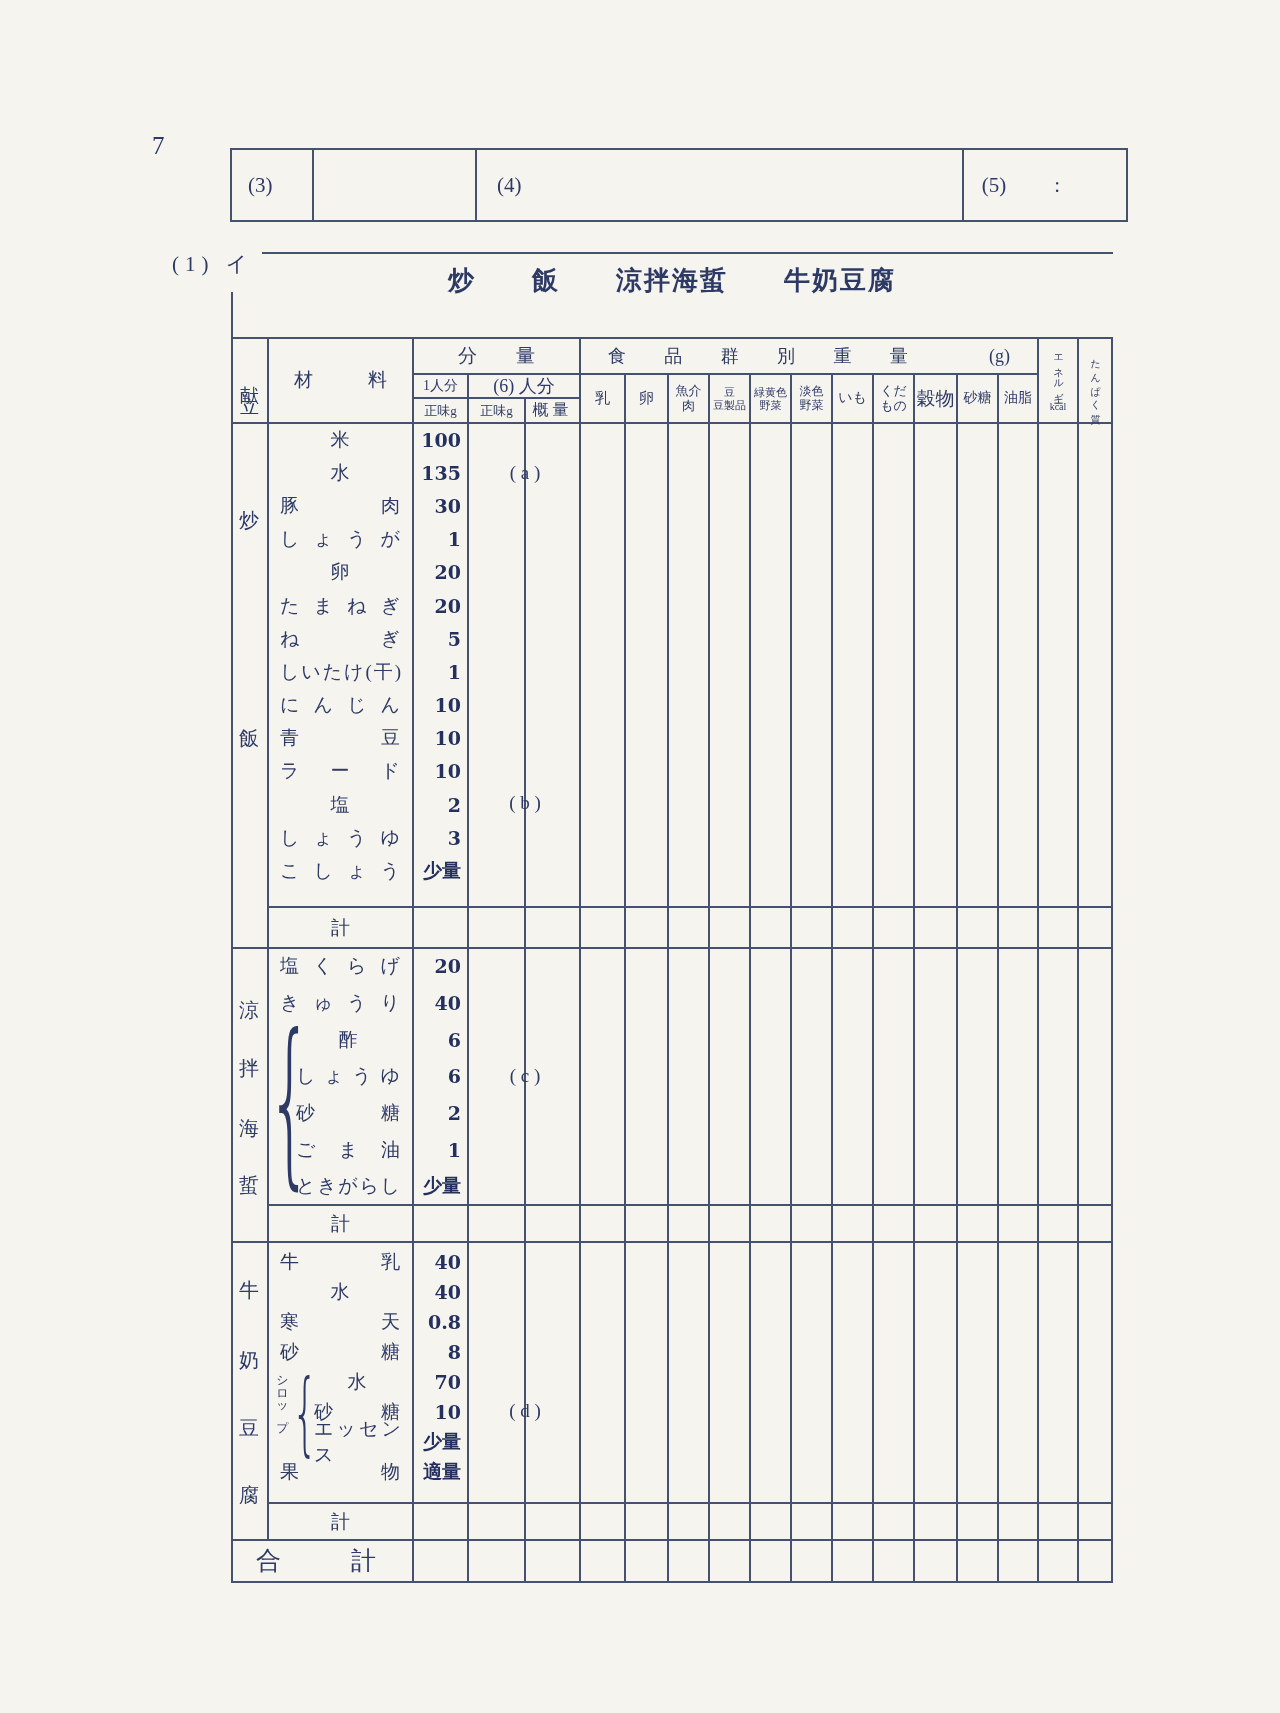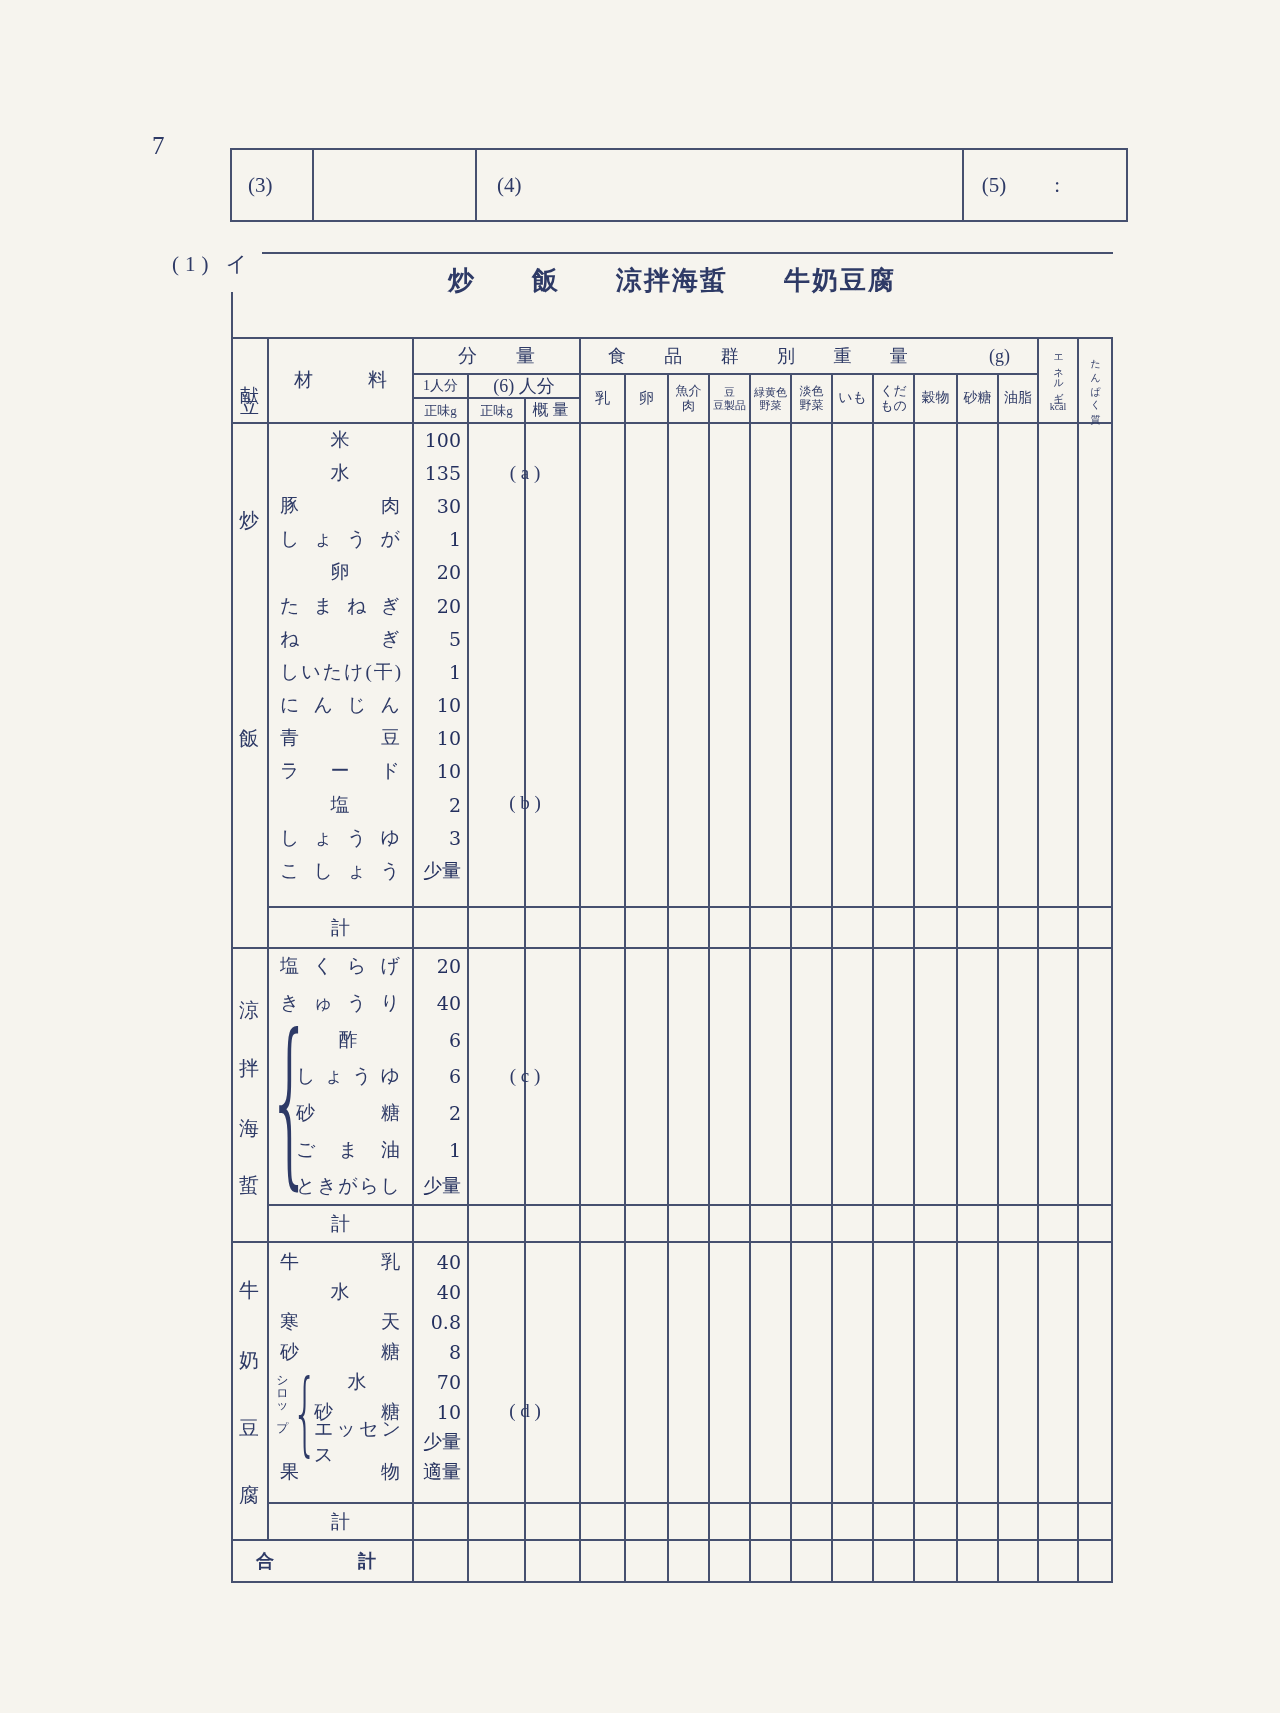--- a/index.html
+++ b/index.html
@@ -31,21 +31,21 @@
   .jst{display:block;width:100%;text-align:justify;text-align-last:justify;}
 
   .sec{position:absolute;left:37px;width:200px;display:flex;flex-direction:column;}
   .row{display:flex;align-items:center;}
   .nm{width:145px;padding:0 12px;box-sizing:border-box;font-size:19px;letter-spacing:1px;}
   .nm.c{text-align:center;}
   .nm.j{text-align:justify;text-align-last:justify;}
   .nm.g{padding-left:28px;}
   .nm.s{padding-left:46px;}
   .vl{width:55px;text-align:right;padding-right:7px;box-sizing:border-box;
-      font-size:19px;font-weight:400;color:var(--val);font-family:"DejaVu Serif",serif;}
+      font-size:19px;font-weight:700;color:var(--val);font-family:"DejaVu Serif",serif;}
   .sec1 .row{height:33.2px;}
   .sec2 .row{height:36.7px;}
   .sec3 .row{height:30px;}
 
   .mch{position:absolute;left:0;width:36px;height:30px;text-align:center;font-size:20px;line-height:30px;}
   .vtext{writing-mode:vertical-rl;}
   .annot{position:absolute;font-size:19px;text-align:center;color:var(--ink);}
   .brace{position:absolute;color:var(--ink);font-family:"DejaVu Sans",sans-serif;font-weight:200;
          transform-origin:left center;}
   .brace::before{content:"{";}
@@ -138,21 +138,21 @@
 肉</div>
     <div class="cell mid fg" style="left:478px;top:37px;width:41px;height:49px;font-size:11px;">豆
 豆製品</div>
     <div class="cell mid fg" style="left:519px;top:37px;width:41px;height:49px;font-size:11px;">緑黄色
 野菜</div>
     <div class="cell mid fg" style="left:560px;top:37px;width:41px;height:49px;font-size:12px;">淡色
 野菜</div>
     <div class="cell mid fg" style="left:601px;top:37px;width:41px;height:49px;font-size:14px;">いも</div>
     <div class="cell mid fg" style="left:642px;top:37px;width:41px;height:49px;font-size:13px;text-align:center;">くだ
 もの</div>
-    <div class="cell mid fg" style="left:683px;top:37px;width:43px;height:49px;font-size:14px;">穀物</div>
+    <div class="cell mid fg" style="left:683px;top:37px;width:43px;height:49px;font-size:19px;">穀物</div>
     <div class="cell mid fg" style="left:726px;top:37px;width:41px;height:49px;font-size:14px;">砂糖</div>
     <div class="cell mid fg" style="left:767px;top:37px;width:40px;height:49px;font-size:14px;">油脂</div>
 
     <div class="cell mid" style="left:807px;top:0;width:40px;height:86px;flex-direction:column;gap:2px;">
       <span class="vtext" style="font-size:10px;letter-spacing:1px;">エネルギー</span>
       <span style="font-size:10px;">kcal</span>
     </div>
     <div class="cell mid vtext" style="left:847px;top:0;width:34px;height:86px;font-size:10px;letter-spacing:2px;">たんぱく質</div>
 
     <span class="mch" style="top:168px;">炒</span>
@@ -297,21 +297,21 @@
         <div class="nm j">果物</div>
         <div class="vl">適量</div>
       </div>
     </div>
 
     <div class="cell vtext" style="left:40px;top:1030px;width:22px;height:92px;font-size:12px;letter-spacing:1px;">シロップ</div>
     <span class="brace" style="left:61px;top:1032px;font-size:90px;line-height:88px;transform:scaleX(0.45);"></span>
 
     <div class="cell mid" style="left:37px;top:1166px;width:145px;height:37px;font-size:19px;">計</div>
 
-    <div class="cell" style="left:0;top:1203px;width:170px;height:41px;font-size:18px;font-weight:bold;">
+    <div class="cell" style="left:0;top:1203px;width:170px;height:41px;font-size:25px;">
       <span class="jst" style="padding:0 25px;">合計</span>
     </div>
 
     <div class="annot" style="left:238px;top:125px;width:112px;">( a )</div>
     <div class="annot" style="left:238px;top:455px;width:112px;">( b )</div>
     <div class="annot" style="left:238px;top:728px;width:112px;">( c )</div>
     <div class="annot" style="left:238px;top:1063px;width:112px;">( d )</div>
 
   </div>
 </div>

